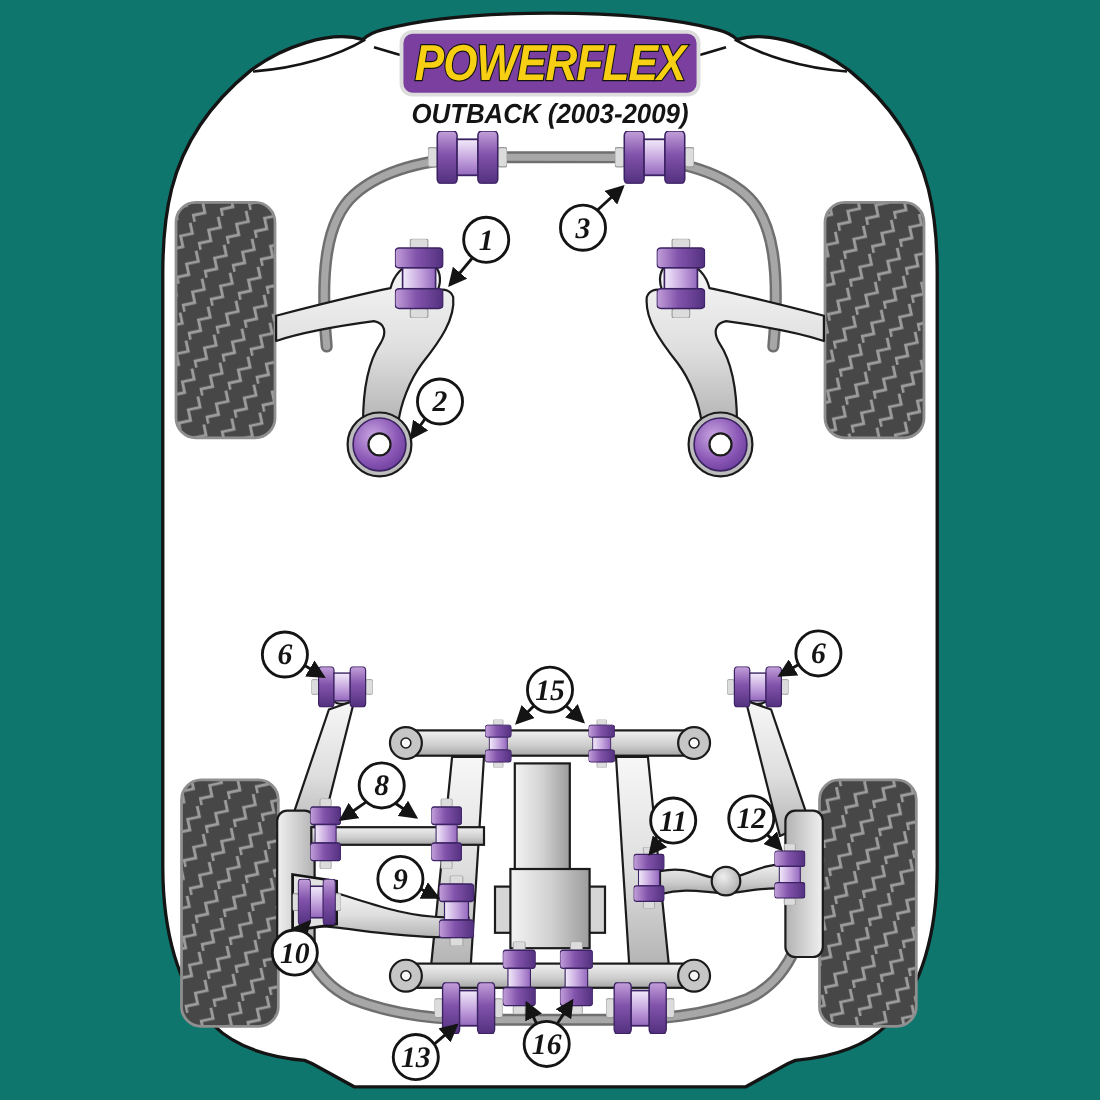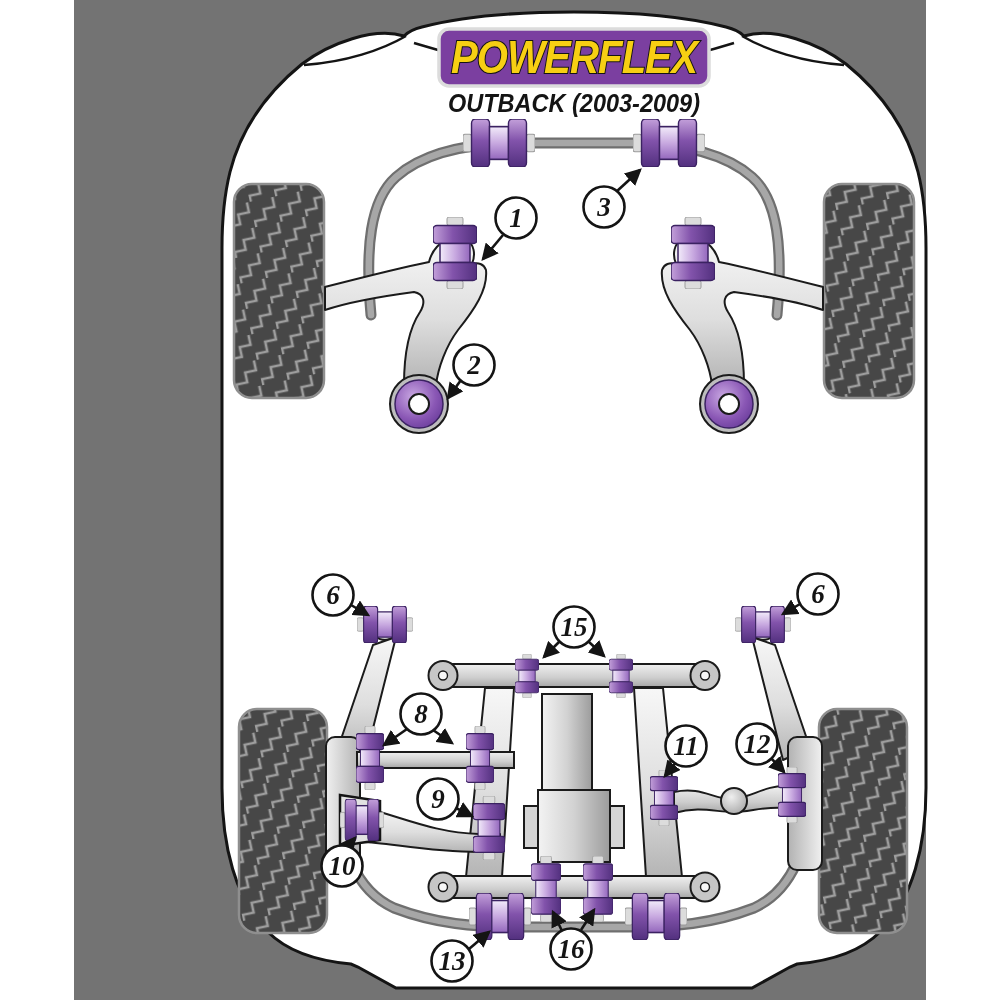--- a/index.html
+++ b/index.html
@@ -1,16 +1,16 @@
 <!DOCTYPE html>
 <html><head>
 <meta charset="utf-8">
 <style>
   html,body{margin:0;padding:0;background:#ffffff;}
-  .stage{width:852px;height:1000px;position:relative;margin:0 auto;background:#737373;}
+  .stage{width:1000px;height:1000px;position:relative;margin:0 auto;background:#0f766e;}
   svg{display:block;}
   text{user-select:none;}
   .outline{fill:#ffffff;stroke:#141414;stroke-width:3;}
   .thinline{fill:none;stroke:#141414;stroke-width:2.4;}
   .metal{fill:url(#gArm);stroke:#1b1b1b;stroke-width:2;stroke-linejoin:round;}
   .bar{fill:url(#gBar);stroke:#1b1b1b;stroke-width:2;}
   .col{fill:url(#gCol);stroke:#1b1b1b;stroke-width:2;}
   .eye{fill:#c6c6c6;stroke:#1b1b1b;stroke-width:2;}
   .eyehole{fill:#f7f7f7;stroke:#1b1b1b;stroke-width:1.4;}
   .washer{fill:#dcdcdc;stroke:#9a9a9a;stroke-width:1;}

